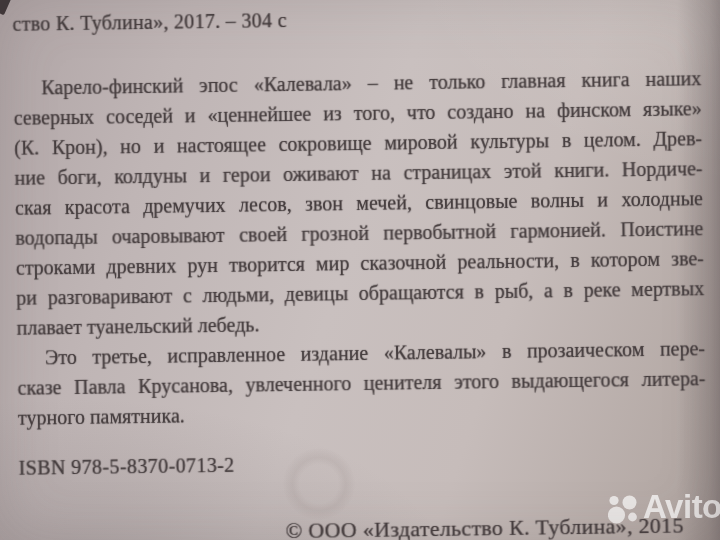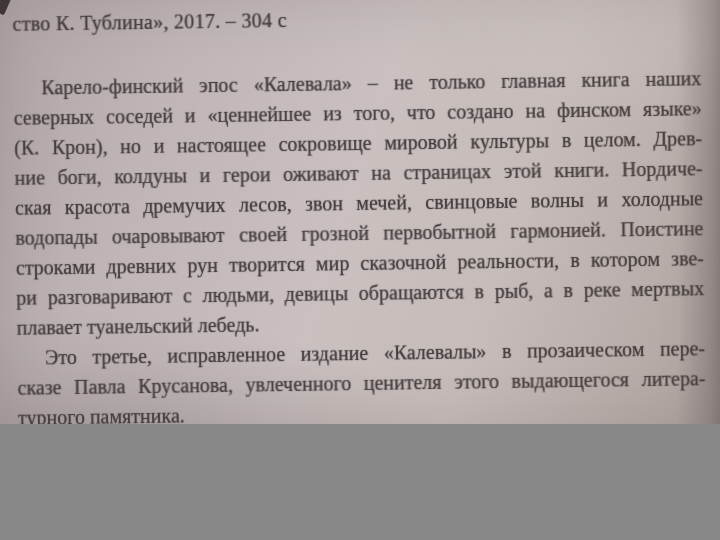--- a/index.html
+++ b/index.html
@@ -3,21 +3,21 @@
 <meta charset="utf-8">
 <style>
   html, body {
     margin: 0;
     padding: 0;
     background: #888;
   }
   .photo {
     position: relative;
     width: 720px;
-    height: 424px;
+    height: 540px;
     overflow: hidden;
     font-family: "Liberation Serif", "DejaVu Serif", serif;
     background:
       linear-gradient(to right, rgba(0,0,0,0) 94%, rgba(70,60,62,0.22) 98.5%, rgba(60,50,54,0.32) 100%),
       radial-gradient(140% 90% at 10% 108%, rgba(110,100,102,0.28) 0%, rgba(110,100,102,0) 38%),
       radial-gradient(120% 100% at 110% -10%, rgba(255,252,250,0.18) 0%, rgba(255,252,250,0) 45%),
       linear-gradient(108deg, #b0a5a6 0%, #bfb5b5 22%, #c9c0bf 48%, #c6bcba 68%, #b4a9a5 92%, #aba09c 100%);
   }
   
   .corner-nick {

